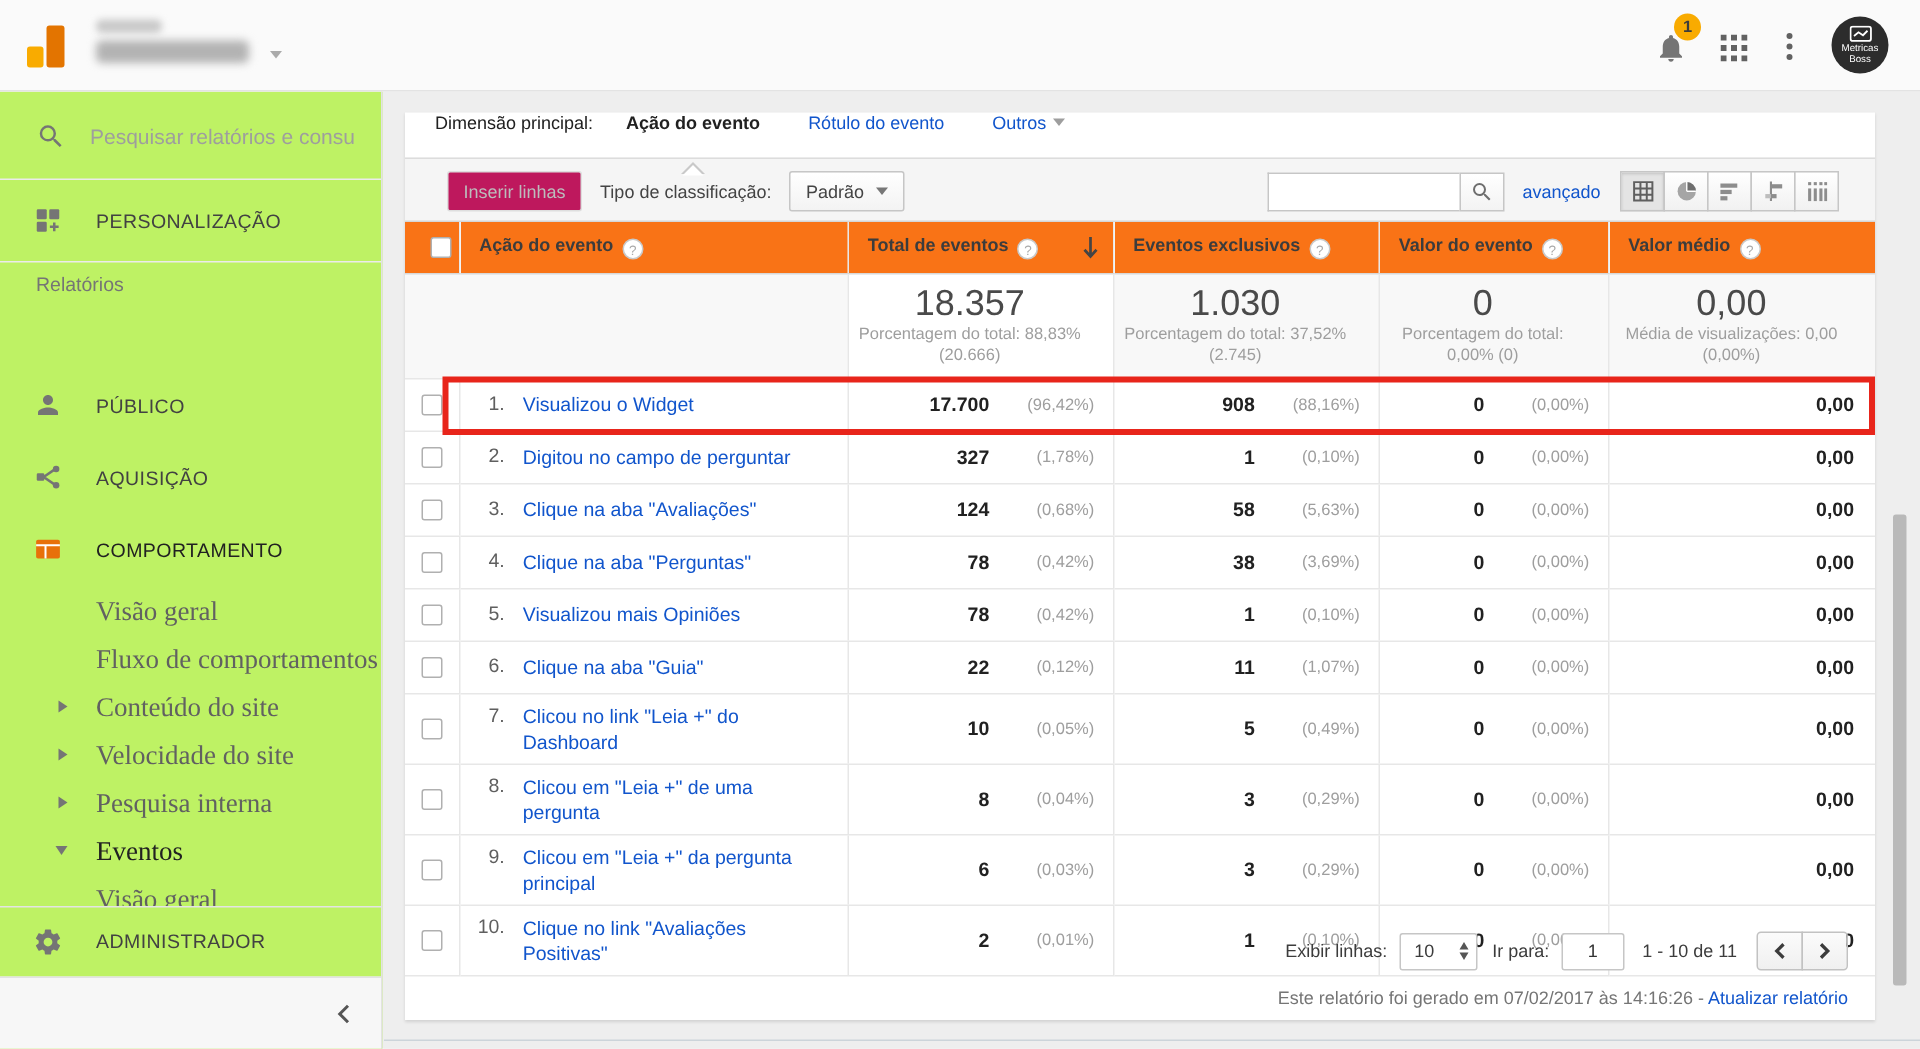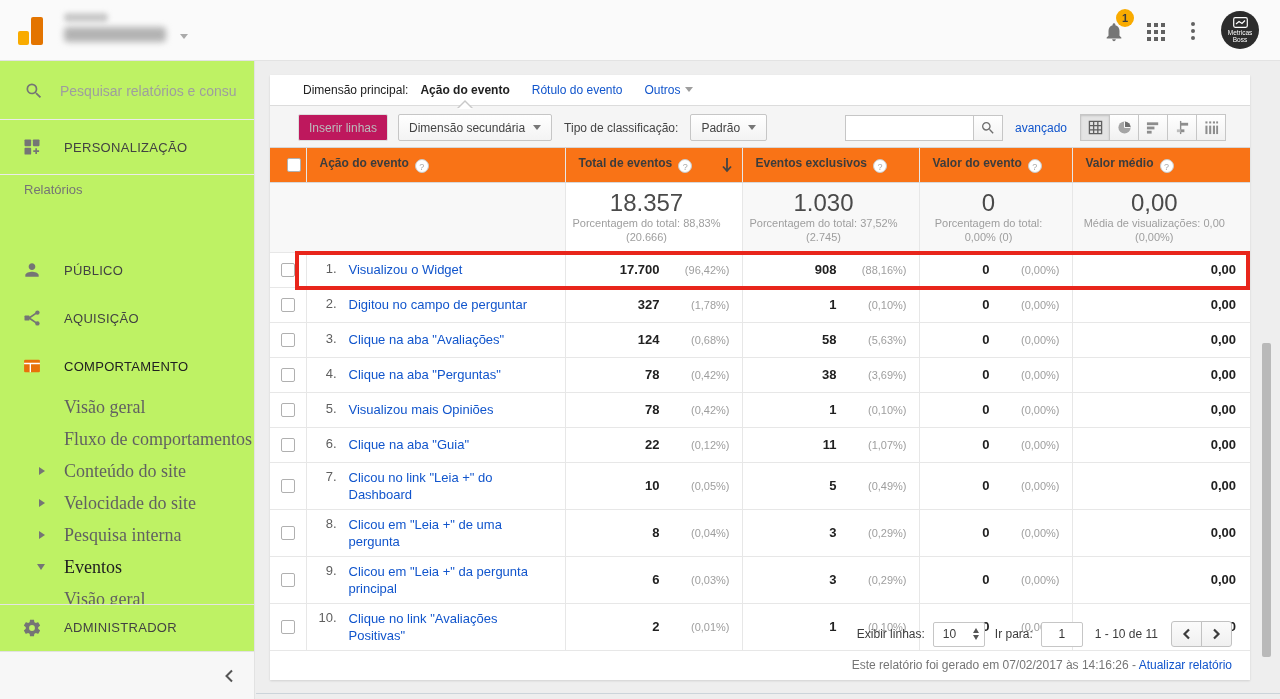--- a/index.html
+++ b/index.html
@@ -51,21 +51,21 @@
   .s-collapse svg { position:absolute; right:20px; top:17px; }
   .seclabel { position:absolute; left:24px; font-size:13px; color:#757575; }
 
   
   .main { position:absolute; left:256px; top:61px; width:1024px; height:638px; background:#eeeeee; }
   .panel { position:absolute; left:14px; top:14px; width:980px; height:605px; background:#fff;
     box-shadow:0 1px 2px rgba(0,0,0,.12); }
 
   
   .tabsrow { position:absolute; left:0; top:0; width:100%; height:30px; font-size:12px; }
-  .tabsrow .wrap { display:flex; align-items:center; height:30px; padding-left:33px; gap:22px; }
+  .tabsrow .wrap { display:flex; height:30px; padding-left:20px; gap:32px; }
   .dimlabel { color:#212121; }
   .tab-active { font-weight:bold; color:#212121; position:relative; z-index:3; cursor:pointer; margin-left:-10px; }
   .tab-active::before { content:''; position:absolute; left:50%; margin-left:-8px; bottom:-11px;
     border-left:8px solid transparent; border-right:8px solid transparent; border-bottom:8px solid #c9c9c9; }
   .tab-active::after { content:''; position:absolute; left:50%; margin-left:-7px; bottom:-12px;
     border-left:7px solid transparent; border-right:7px solid transparent; border-bottom:7px solid #fff; }
   .tab-caret { display:inline-block; width:0; height:0; border:4px solid transparent;
     border-top:5px solid #9e9e9e; vertical-align:-2px; margin-left:4px; }
 
   
@@ -303,24 +303,20 @@
         <span class="dimlabel">Dimensão principal:</span>
         <span class="tab-active">Ação do evento</span>
         <a>Rótulo do evento</a>
         <a><span>Outros</span><span class="tab-caret"></span></a>
       </div>
     </div>
 
     <div class="toolbar">
       <div class="tb-left">
         <button class="btn btn-disabled">Inserir linhas</button>
-        <button class="btn">
-            <span>Dimensão secundária</span>
-            <span class="caret"></span>
-          </button>
         <span class="tb-label">Tipo de classificação:</span>
         <button class="btn">
             <span>Padrão</span>
             <span class="caret"></span>
           </button>
       </div>
       <div class="tb-right">
         <span class="searchbox">
           <input style="">
           <span class="magbtn">

